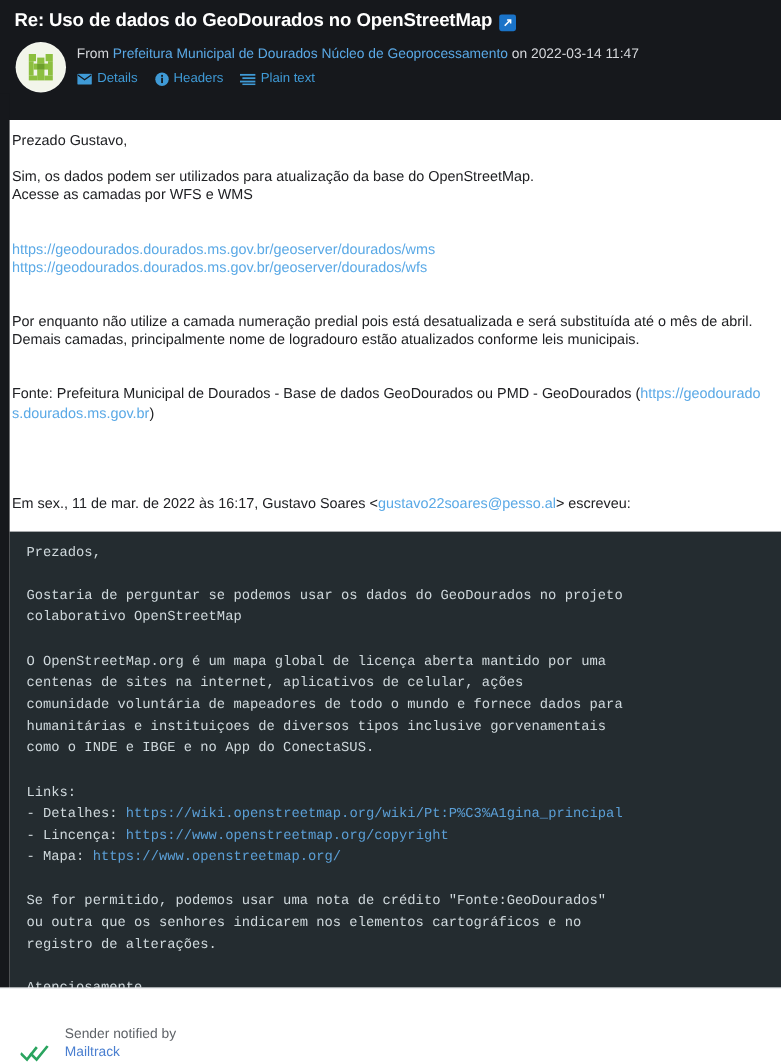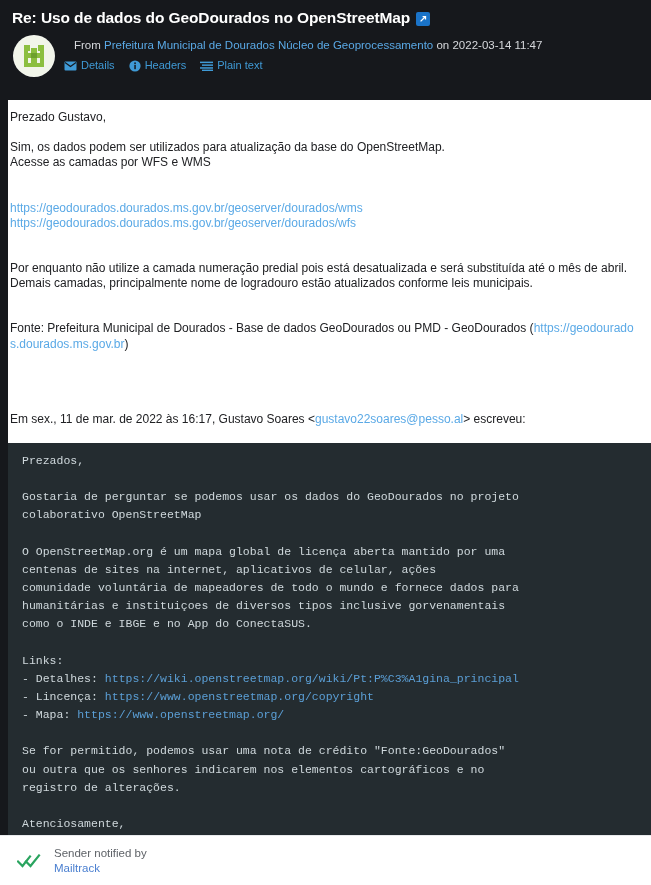--- a/index.html
+++ b/index.html
@@ -66,21 +66,20 @@
     justify-content: center;
     overflow: hidden;
     margin-left: 3px;
   }
   .sender-meta { padding-top: 3px; }
   .from-line {
     font-size: 11.5px;
     color: #d6d8dc;
     line-height: 15px;
     white-space: nowrap;
-    margin-left: 10px;
   }
   .from-line .org {
     color: #5aa9e6;
   }
   .action-row {
     display: flex;
     align-items: flex-start;
     gap: 14px;
     margin-top: 6px;
   }
@@ -153,25 +152,25 @@
   }
   .signature p { margin: 0; min-height: 14px; }
   .sig-dash { font-size: 11px; line-height: 10px; color: #202124; }
 
   
   .mailtrack-footer {
     position: absolute;
     left: 0;
     right: 0;
     bottom: 0;
-    height: 50px;
+    height: 62px;
     background: #ffffff;
     border-top: 1px solid #e8eaed;
     display: flex;
-    align-items: center;
+    align-items: flex-end;
     padding-left: 8px;
   }
   .mailtrack-left-gutter {
     position: absolute;
     left: 0; top: 0; bottom: 0;
     width: 8px;
     background: #ffffff;
   }
   .mt-check {
     width: 30px;

